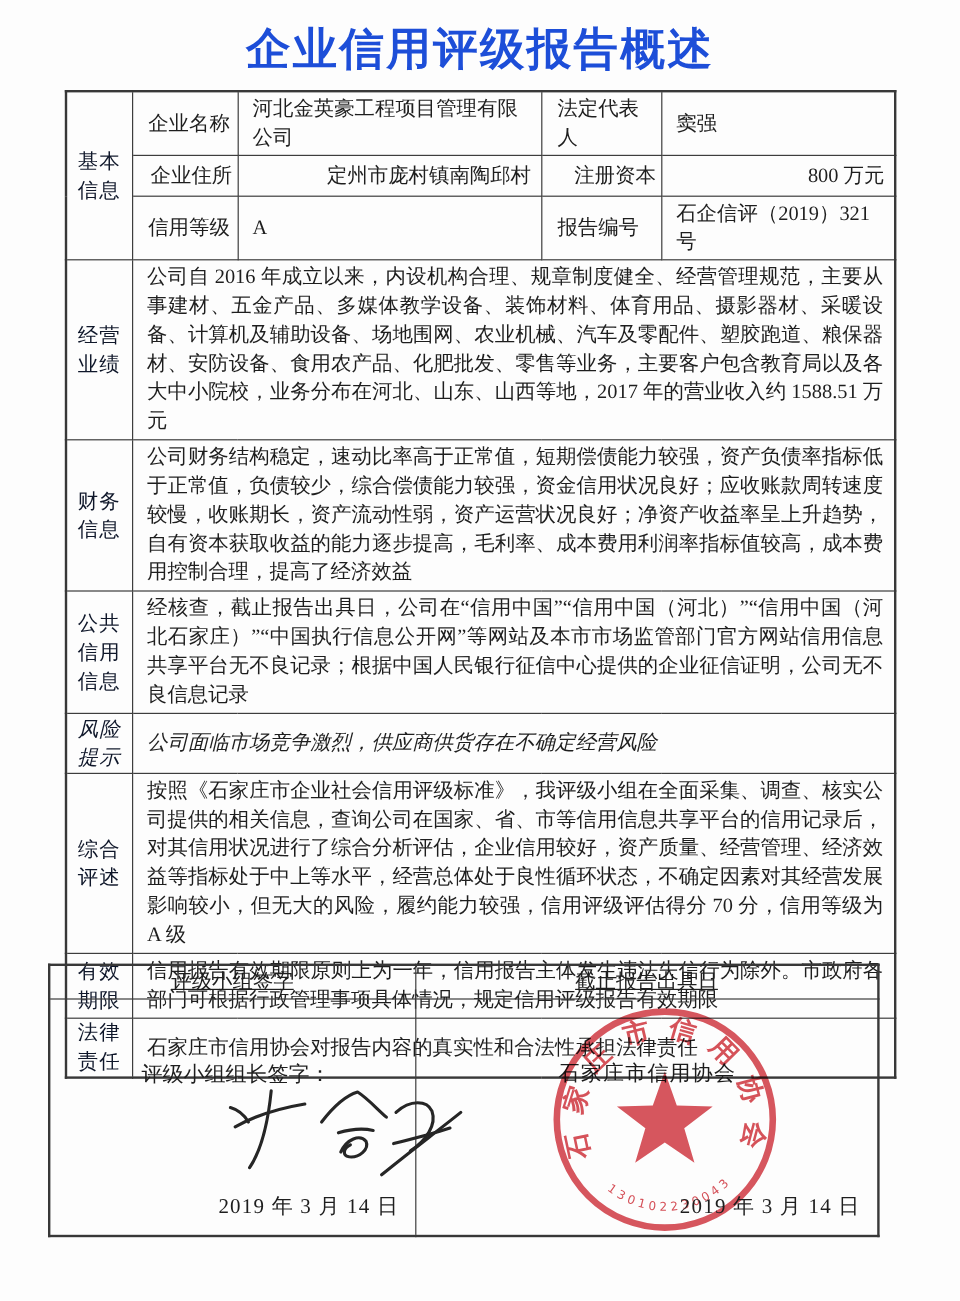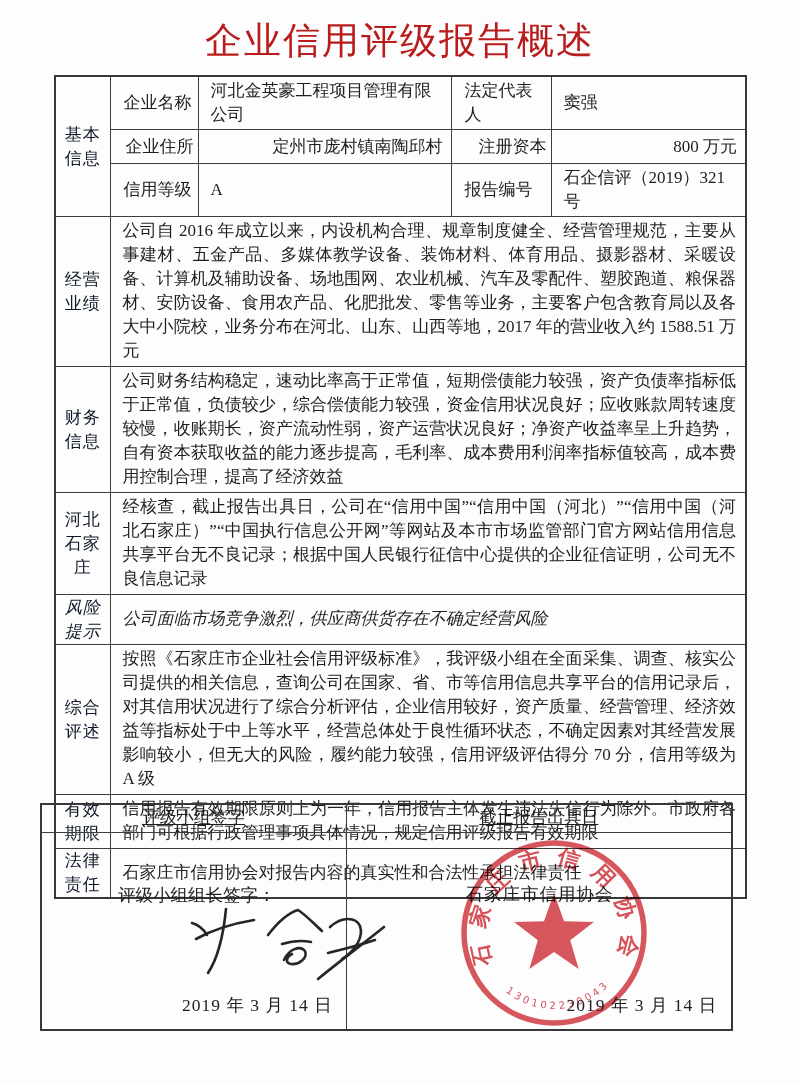--- a/index.html
+++ b/index.html
@@ -7,22 +7,22 @@
     width:800px; height:1084px;
     background:#ffffff;
     font-family:"Liberation Serif","DejaVu Serif",serif;
     color:#1e1e1e;
     -webkit-font-smoothing:antialiased;
   }
   .sheet { position:relative; width:800px; height:1084px; background:#fdfdfd; overflow:hidden; }
 
   .doc-title {
     position:absolute; top:16px; left:0; width:100%;
-    text-align:center; font-size:37px; font-weight:400;
-    letter-spacing:2px; color:#b91c1c; margin:0;
+    text-align:center; font-size:37px; font-weight:700;
+    letter-spacing:2px; color:#1d4ed8; margin:0;
   }
 
   table { border-collapse:collapse; table-layout:fixed; background:transparent; }
   .main-table { position:absolute; left:54px; top:75px; width:691px; border:2.5px solid #383838; }
   .sign-table { position:absolute; left:40px; top:803px; width:691px; border:2.5px solid #383838;text-decoration:underline; }
   td { border:1.5px solid #3d3d3d; vertical-align:middle; font-size:17px; line-height:24px; }
 
   td.cat {
     text-align:center; padding:0 6px; letter-spacing:1px;
     word-break:break-all; color:#0f172a;
@@ -97,21 +97,21 @@
 
       <tr class="r-biz">
         <td class="cat">经营业绩</td>
         <td class="txt" colspan="4">公司自 2016 年成立以来，内设机构合理、规章制度健全、经营管理规范，主要从事建材、五金产品、多媒体教学设备、装饰材料、体育用品、摄影器材、采暖设备、计算机及辅助设备、场地围网、农业机械、汽车及零配件、塑胶跑道、粮保器材、安防设备、食用农产品、化肥批发、零售等业务，主要客户包含教育局以及各大中小院校，业务分布在河北、山东、山西等地，2017 年的营业收入约 1588.51 万元</td>
       </tr>
       <tr class="r-fin">
         <td class="cat">财务信息</td>
         <td class="txt" colspan="4">公司财务结构稳定，速动比率高于正常值，短期偿债能力较强，资产负债率指标低于正常值，负债较少，综合偿债能力较强，资金信用状况良好；应收账款周转速度较慢，收账期长，资产流动性弱，资产运营状况良好；净资产收益率呈上升趋势，自有资本获取收益的能力逐步提高，毛利率、成本费用利润率指标值较高，成本费用控制合理，提高了经济效益</td>
       </tr>
       <tr class="r-pub">
-        <td class="cat">河北石家庄</td>
+        <td class="cat">公共信用信息</td>
         <td class="txt" colspan="4">经核查，截止报告出具日，公司在“信用中国”“信用中国（河北）”“信用中国（河北石家庄）”“中国执行信息公开网”等网站及本市市场监管部门官方网站信用信息共享平台无不良记录；根据中国人民银行征信中心提供的企业征信证明，公司无不良信息记录</td>
       </tr>
       <tr class="r-risk">
         <td class="cat">风险提示</td>
         <td class="txt" colspan="4">公司面临市场竞争激烈，供应商供货存在不确定经营风险</td>
       </tr>
       <tr class="r-sum">
         <td class="cat">综合评述</td>
         <td class="txt" colspan="4">按照《石家庄市企业社会信用评级标准》，我评级小组在全面采集、调查、核实公司提供的相关信息，查询公司在国家、省、市等信用信息共享平台的信用记录后，对其信用状况进行了综合分析评估，企业信用较好，资产质量、经营管理、经济效益等指标处于中上等水平，经营总体处于良性循环状态，不确定因素对其经营发展影响较小，但无大的风险，履约能力较强，信用评级评估得分 70 分，信用等级为 A 级</td>
       </tr>

